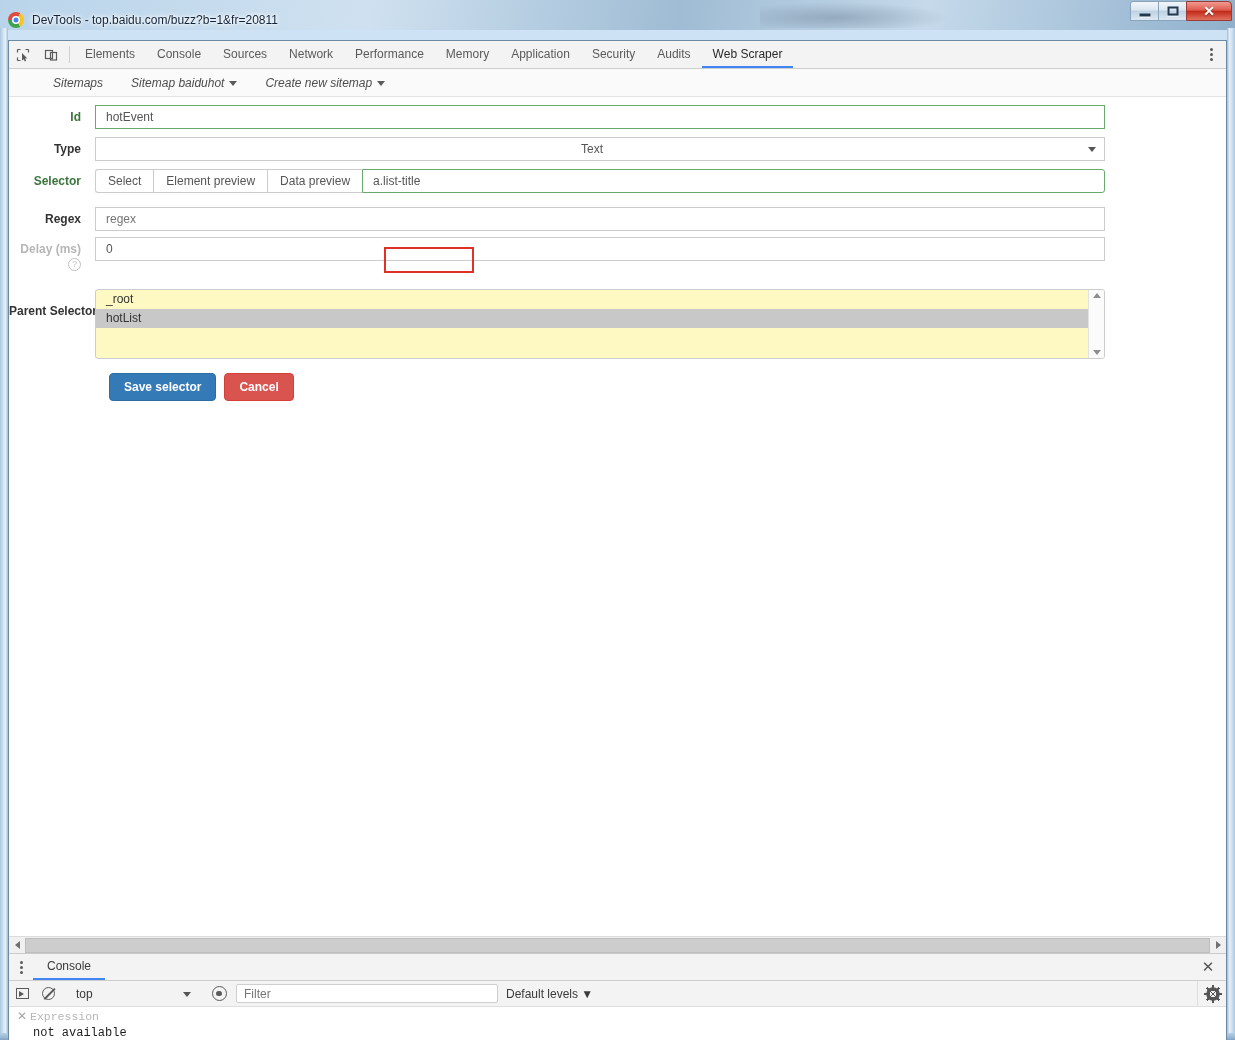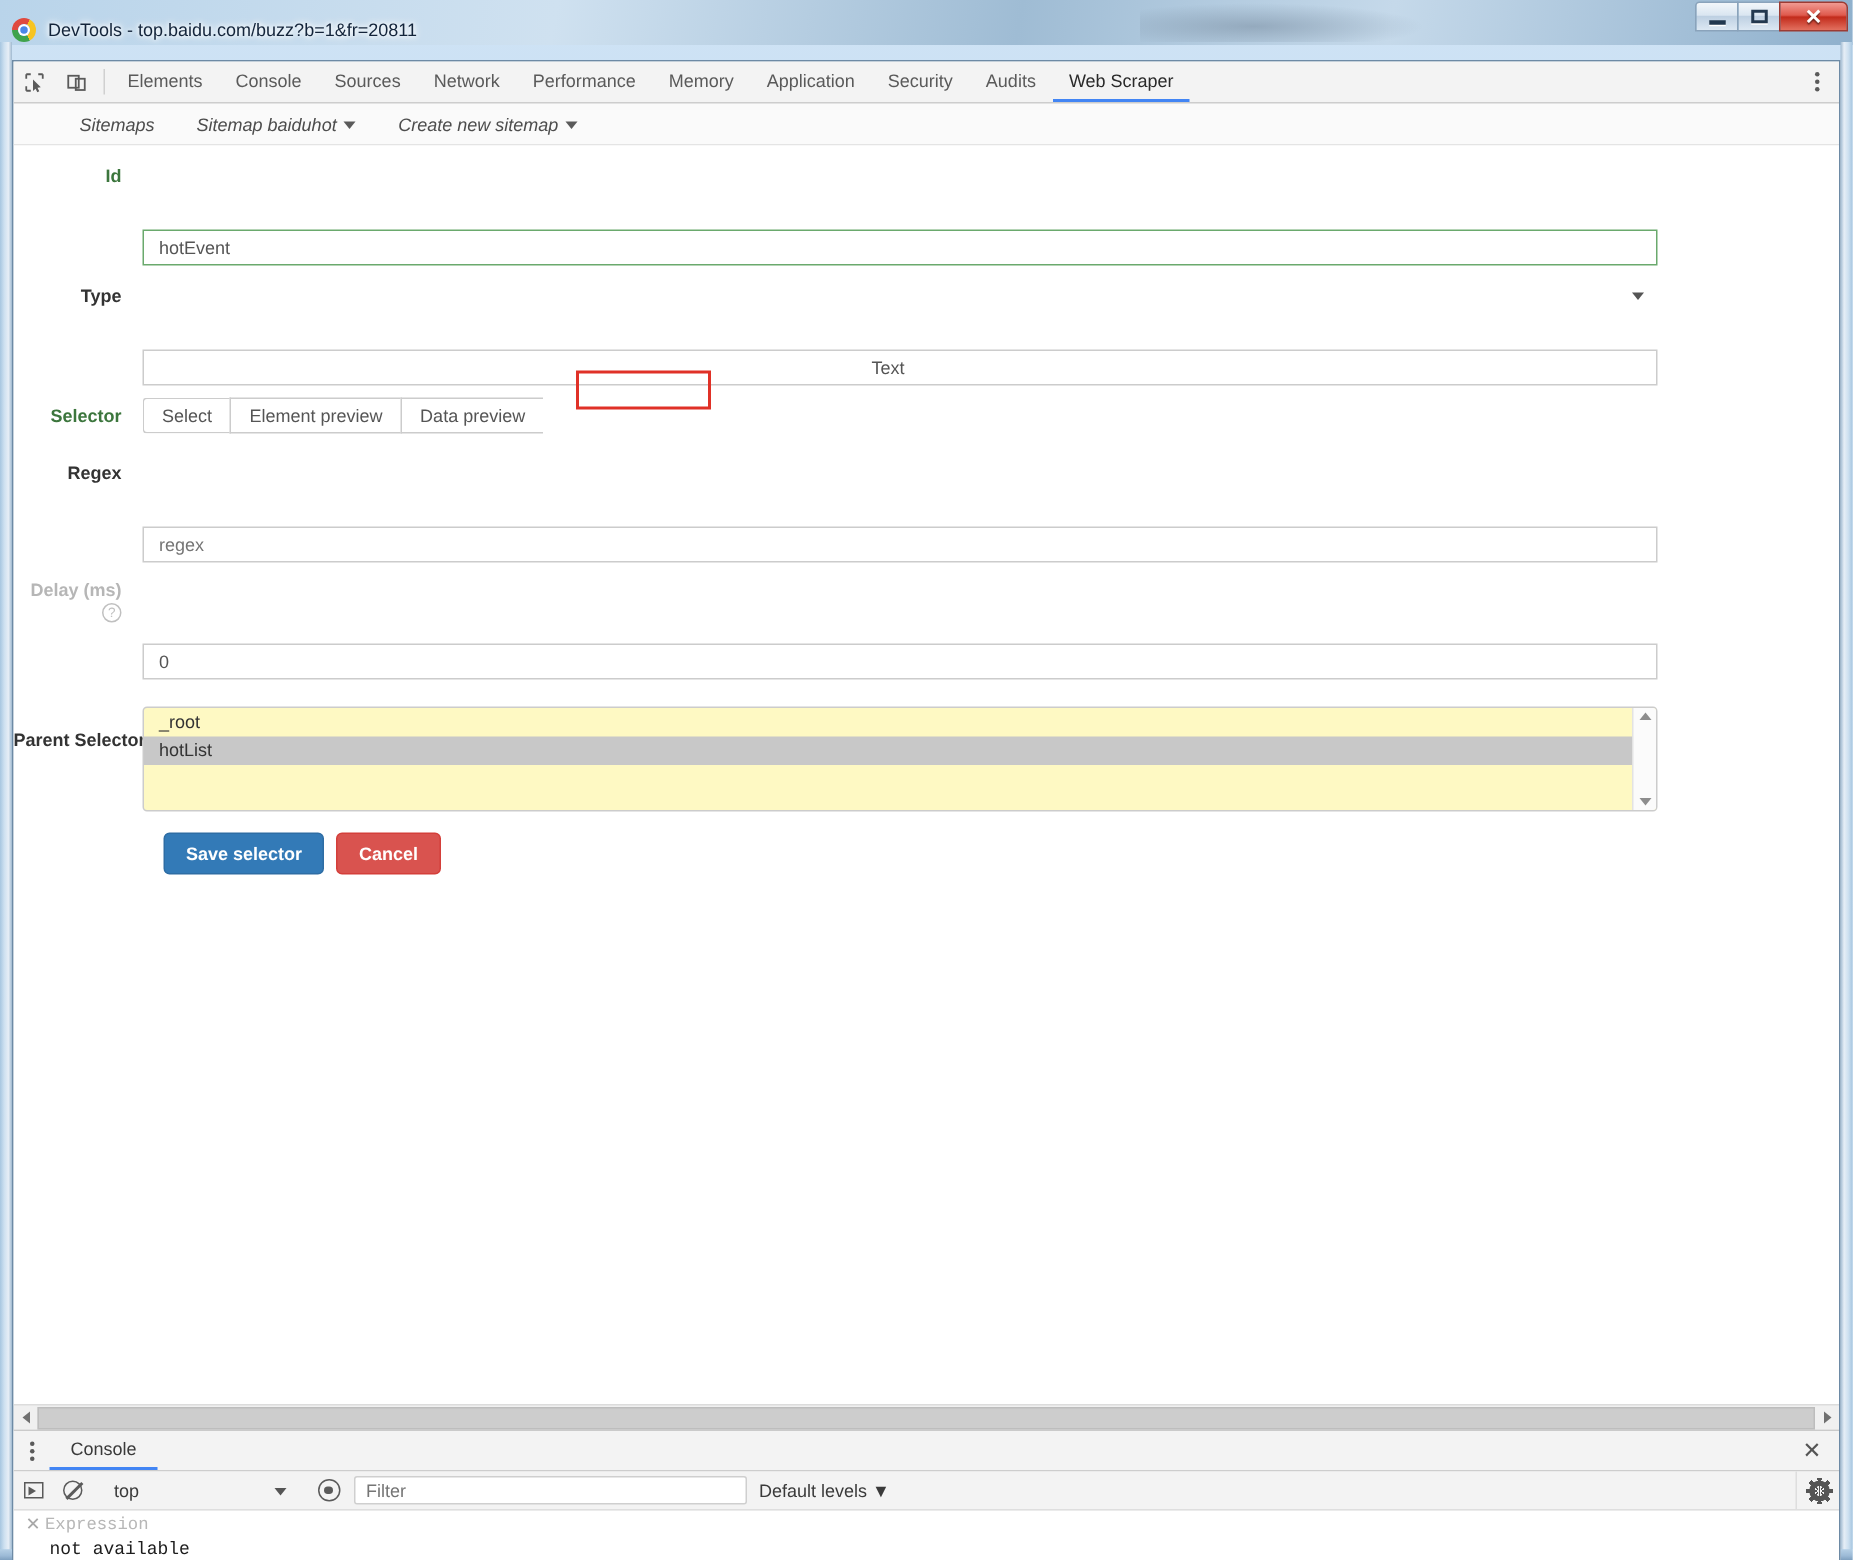--- a/index.html
+++ b/index.html
@@ -122,21 +122,20 @@
   }
   .lbl-green { color: #3c763d; }
   .lbl-dark  { color: #333333; }
   .lbl-muted { color: #b6b6b6; line-height: 16px; }
   .form-ctl { width: 1010px; }
 
   .inp {
     width: 100%; height: 24px; border: 1px solid #cccccc; border-radius: 0;
     background:#fff; font-size: 12px; color:#555; padding: 0 10px; line-height: 22px;
     outline: none;
-    margin-top: 48px;
   }
   .inp.ok { border-color: #6aa96d; }
   .inp.ph { color:#b3b3b3; }
 
   .select-wrap { position: relative; width: 100%; }
   .select-wrap .inp { padding-right: 26px; text-align: center; }
   .select-arrow {
     position:absolute; right: 9px; top: 10px;
     border-left:4px solid transparent; border-right:4px solid transparent;
     border-top:5px solid #555;
@@ -396,20 +395,21 @@
         </div>
       </div>
 
       <div class="form-row">
         <div class="form-label lbl-green">Selector</div>
         <div class="form-ctl">
           <div class="input-group">
             <div class="ig-btn">Select</div>
             <div class="ig-btn">Element preview</div>
             <div class="ig-btn">Data preview</div>
+            <input class="ig-input" type="text" value="a.list-title" style="">
           </div>
         </div>
       </div>
       <div id="selector-highlight"></div>
 
 
       <div class="form-row" style="margin-top:14px;">
         <div class="form-label lbl-dark">Regex</div>
         <div class="form-ctl">
           <input class="inp ph" type="text" placeholder="regex" style="">

